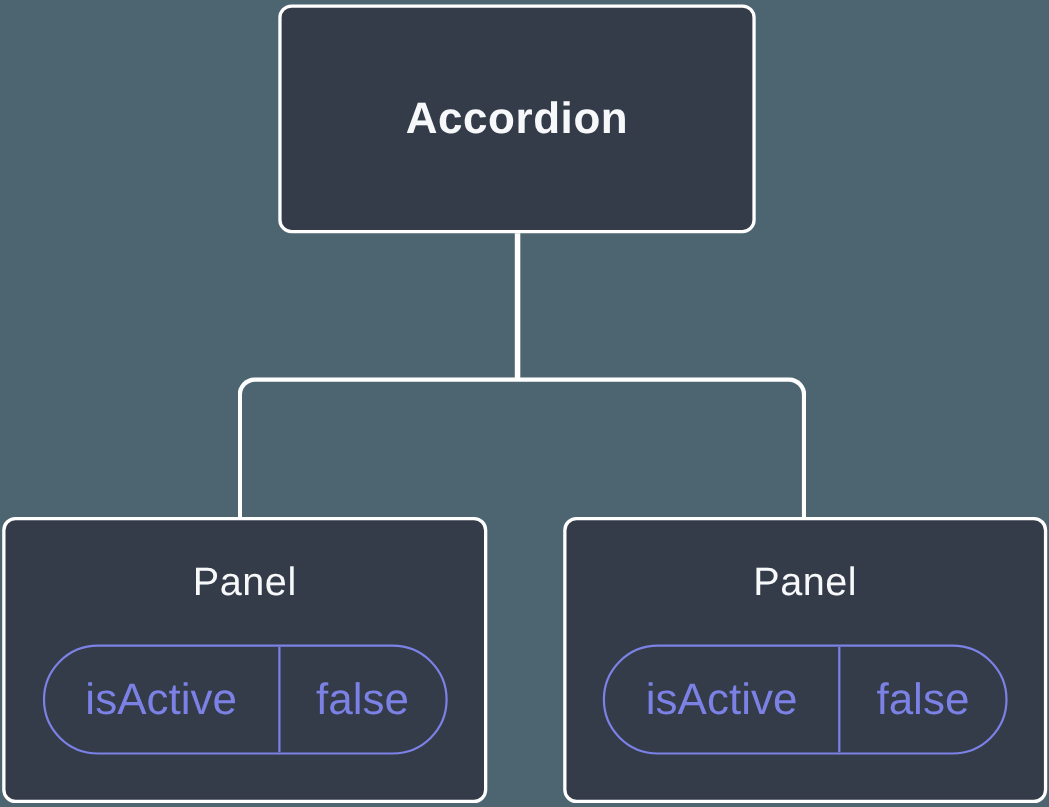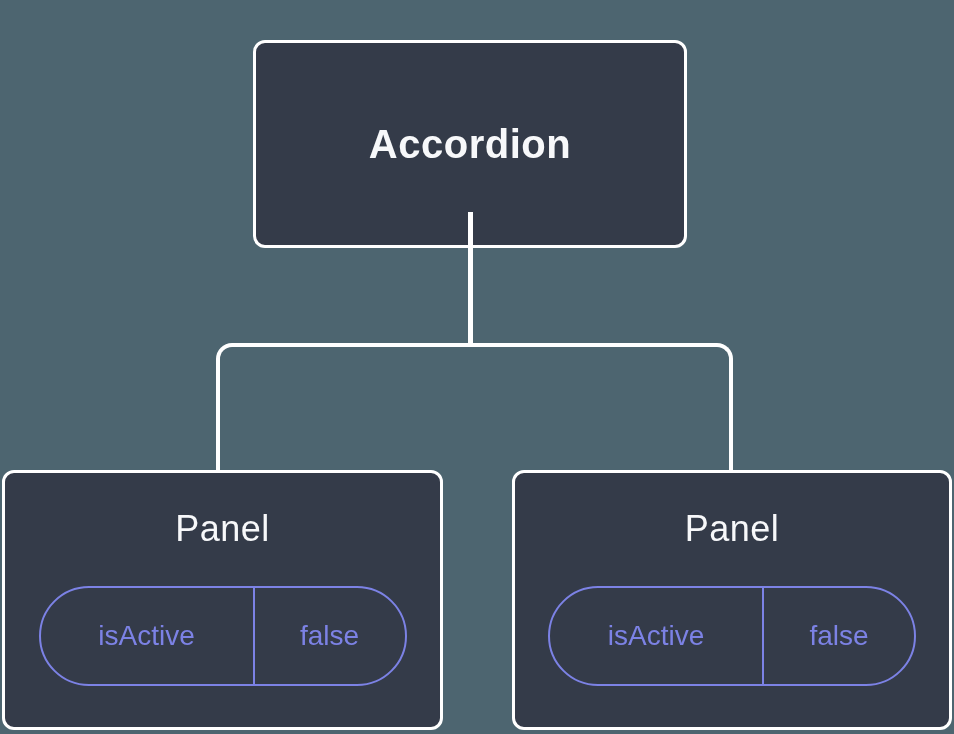--- a/index.html
+++ b/index.html
@@ -21,21 +21,21 @@
   .node {
     position: absolute;
     background: var(--node-fill);
     border: 3px solid var(--node-border);
     border-radius: 12px;
   }
 
   .node-root {
     left: 253px; top: 4px;
     width: 434px; height: 208px;
-    display: flex; align-items: center; justify-content: center; margin-top: 36px;
+    display: flex; align-items: center; justify-content: center;
   }
   .node-root .node-label {
     color: #F7F8FA;
     font-size: 40px;
     font-weight: 600;
     letter-spacing: 0.5px;
   }
 
   
   .connector-stem {
@@ -75,21 +75,21 @@
     width: 368px; height: 100px;
     border: 2px solid var(--accent);
     border-radius: 50px;
     display: flex;
     align-items: stretch;
     overflow: hidden;
   }
   .prop-cell {
     display: flex; align-items: center; justify-content: center;
     color: var(--accent);
-    font-size: 28px;
+    font-size: 40px;
     font-weight: 400;
   }
   .prop-cell.name  { flex: 0 0 212px; }
   .prop-cell.value { flex: 1 1 auto; border-left: 2px solid var(--accent); }
 </style>
 </head>
 <body>
 
 <div class="canvas">
 

